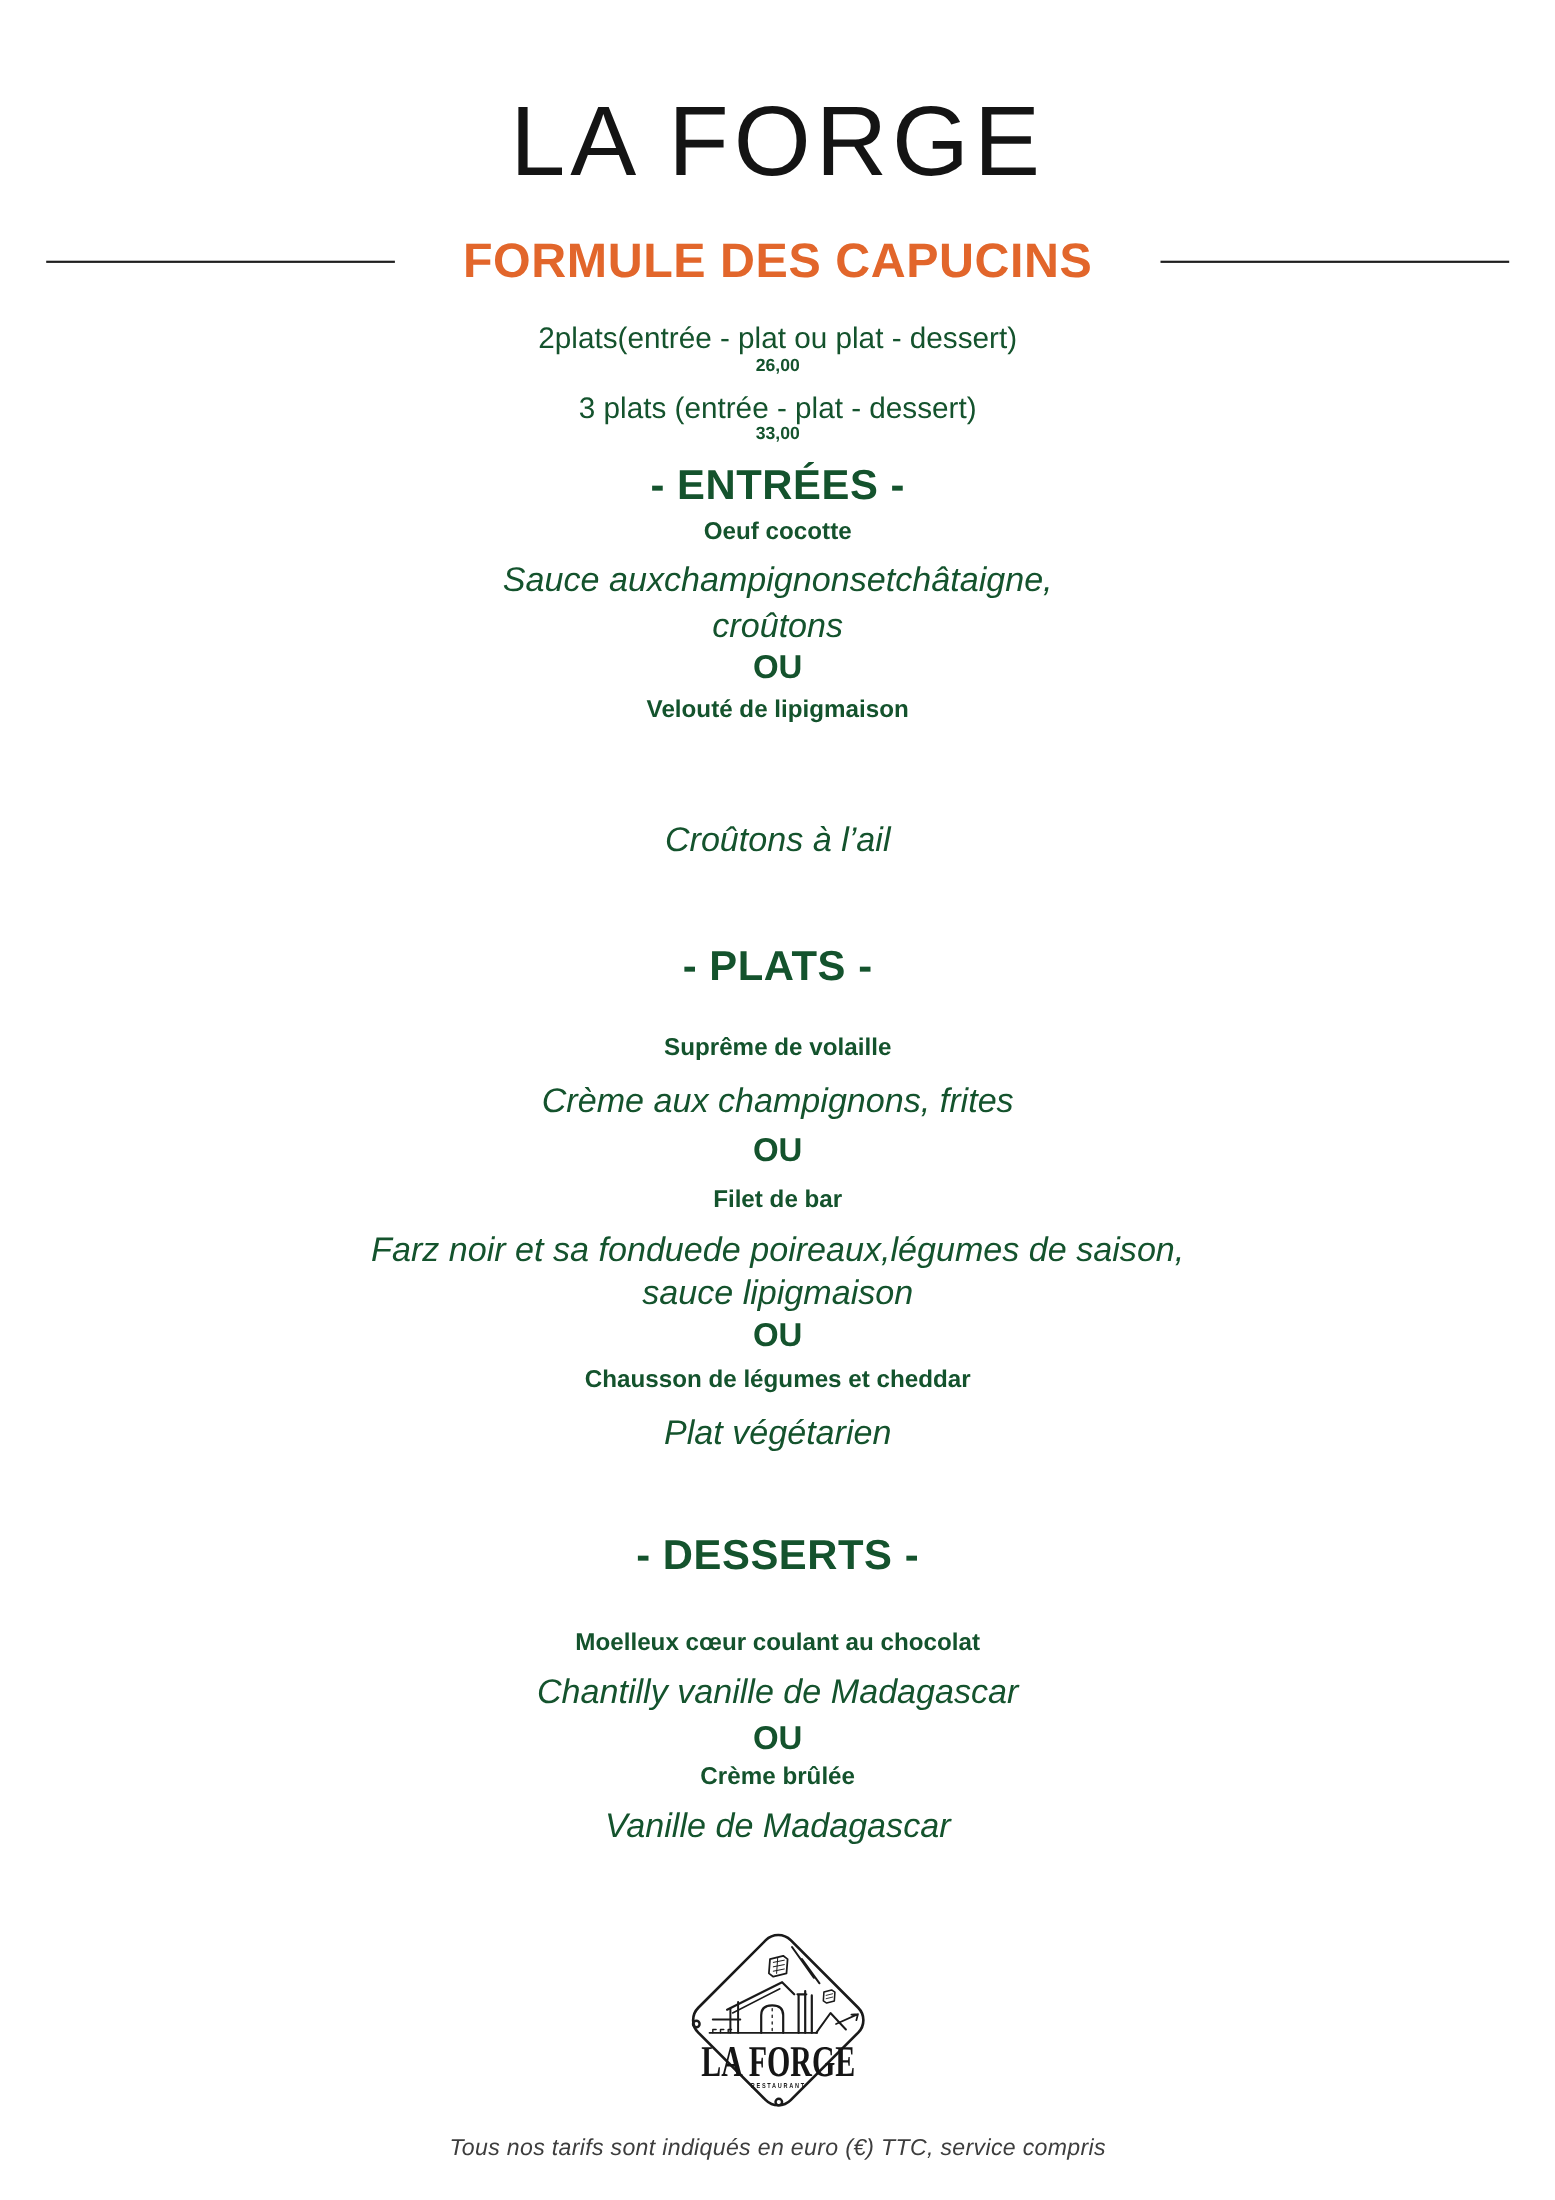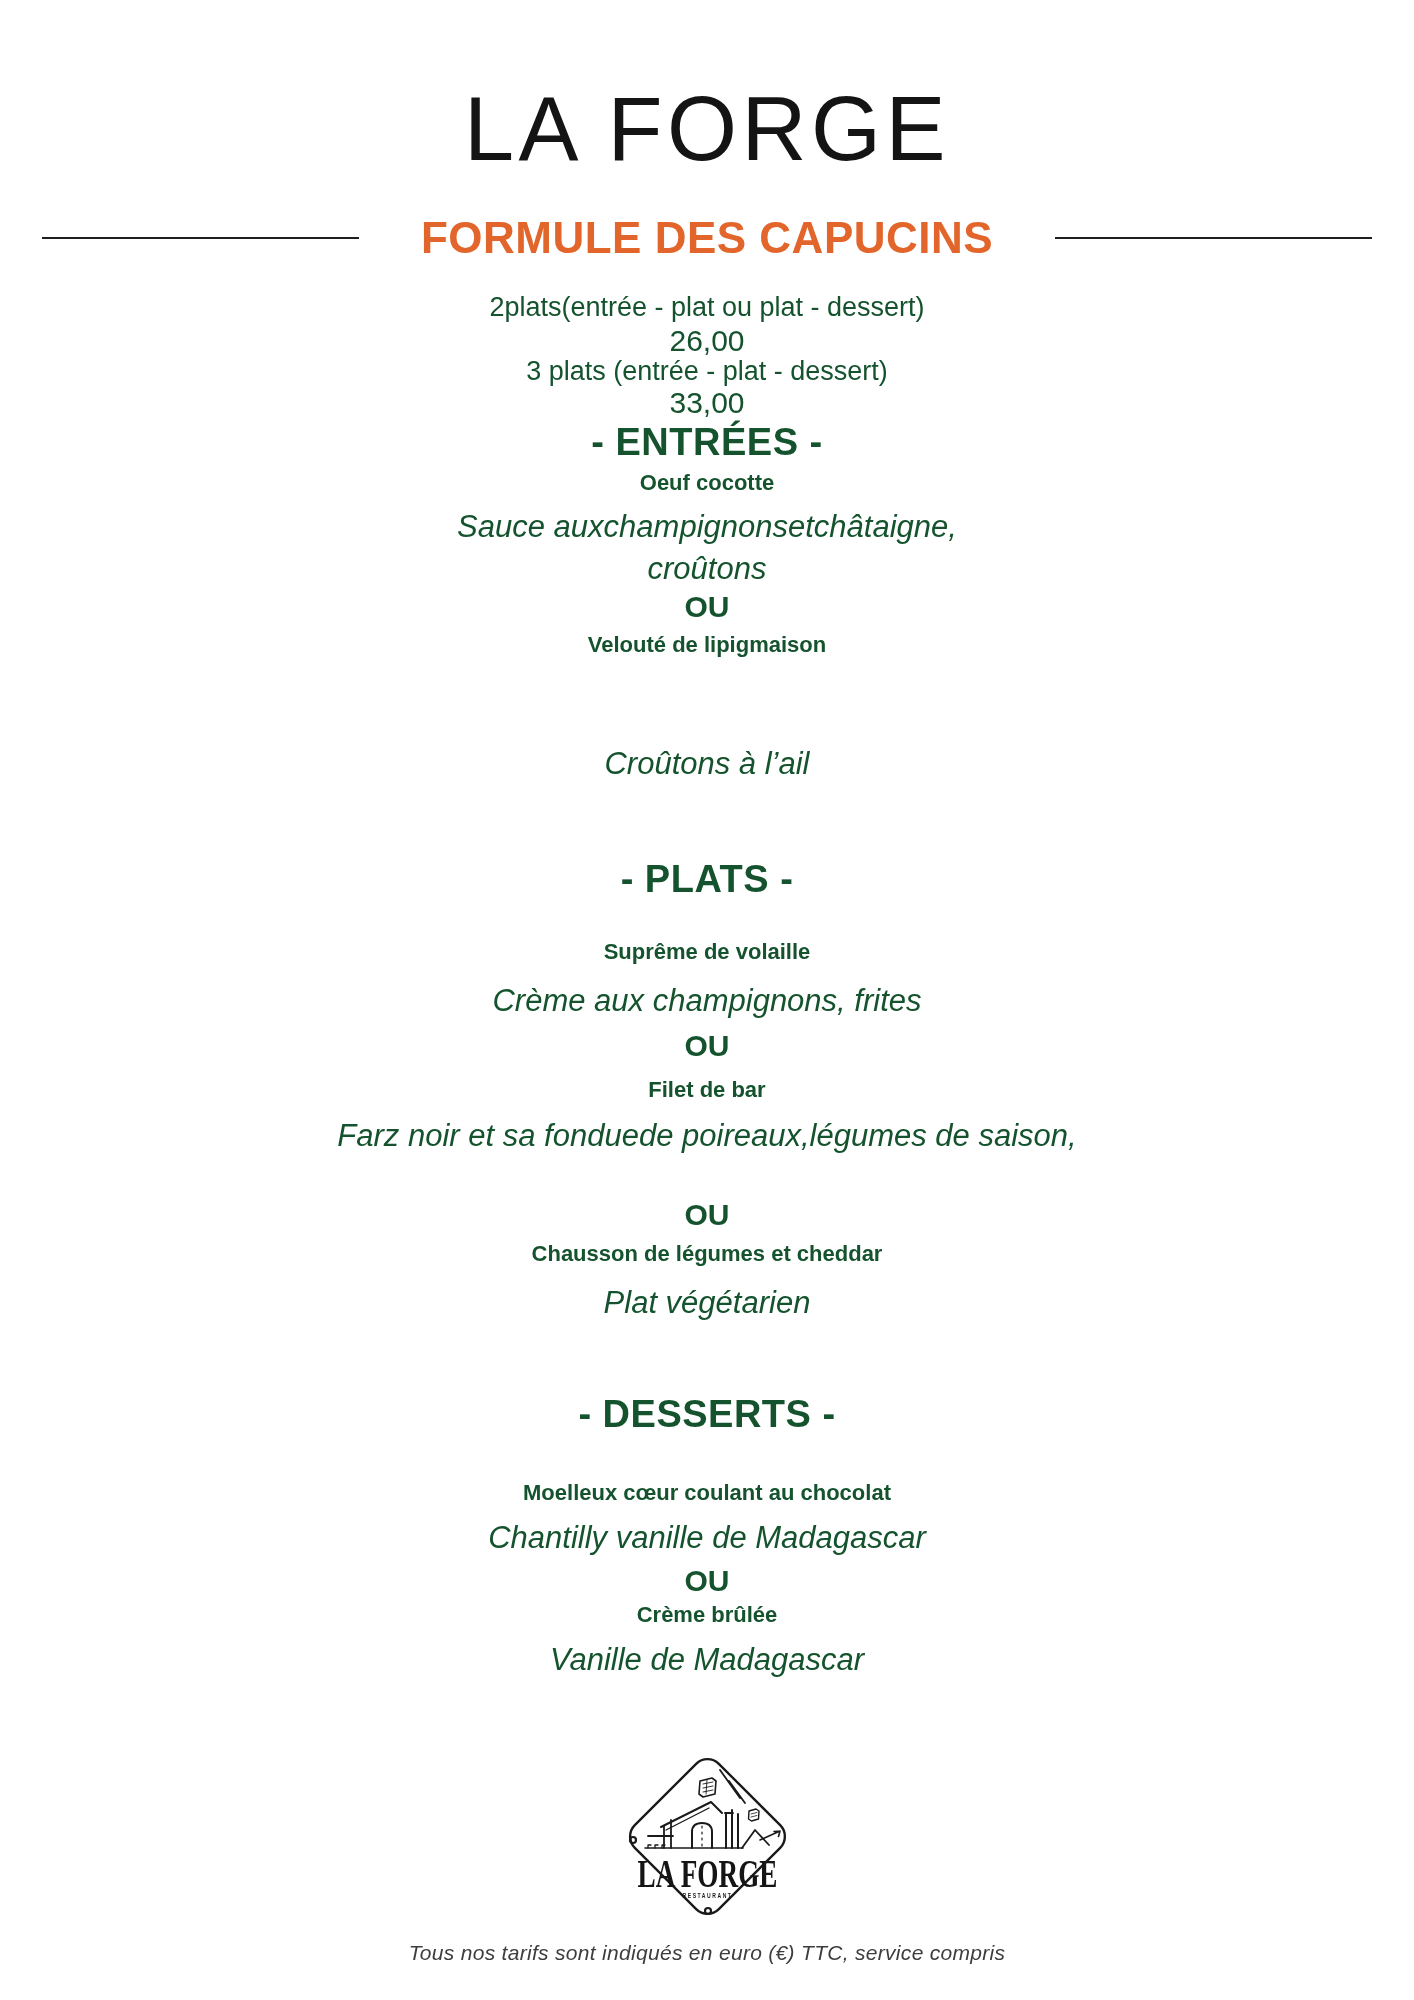--- a/index.html
+++ b/index.html
@@ -27,21 +27,21 @@
     font-size:44px; font-weight:bold; letter-spacing:0.5px;
     color:var(--accent, #E2662B); margin:0 62px; white-space:nowrap;
   }
 
   
   .ln {
     position:absolute; left:0; width:100%; text-align:center;
     line-height:1.2; color:#14532d; white-space:nowrap;
   }
   .fs27 { font-size:27px; }
-  .price { font-size:30px; font-weight:normal; }
+  .price { font-size:16px; font-weight:bold; }
   .sec  { font-size:38px; font-weight:bold; letter-spacing:0.5px; }
   .dish { font-size:22px; font-weight:bold; }
   .desc { font-size:31px; font-style:italic; }
   .ou   { font-size:30px; font-weight:bold; }
 
   
   .logo { position:absolute; top:1745px; left:calc(50% - 95px); width:190px; height:190px; }
   .logo svg { display:block; width:100%; height:100%; }
 
   
@@ -75,20 +75,21 @@
   <p class="ln ou" style="top:589px">OU</p>
   <p class="ln dish" style="top:632px">Velouté de lipigmaison</p>
   <p class="ln desc" style="top:745px">Croûtons à l’ail</p>
 
   <h3 class="ln sec" style="top:857px">- PLATS -</h3>
   <p class="ln dish" style="top:939px">Suprême de volaille</p>
   <p class="ln desc" style="top:982px">Crème aux champignons, frites</p>
   <p class="ln ou" style="top:1028px">OU</p>
   <p class="ln dish" style="top:1077px">Filet de bar</p>
   <p class="ln desc" style="top:1117px">Farz noir et sa fonduede poireaux,légumes de saison,</p>
+  <p class="ln desc" style="top:1156px">sauce lipigmaison</p>
   <p class="ln ou" style="top:1197px">OU</p>
   <p class="ln dish" style="top:1241px">Chausson de légumes et cheddar</p>
   <p class="ln desc" style="top:1284px">Plat végétarien</p>
 
   <h3 class="ln sec" style="top:1392px">- DESSERTS -</h3>
   <p class="ln dish" style="top:1480px">Moelleux cœur coulant au chocolat</p>
   <p class="ln desc" style="top:1519px">Chantilly vanille de Madagascar</p>
   <p class="ln ou" style="top:1563px">OU</p>
   <p class="ln dish" style="top:1602px">Crème brûlée</p>
   <p class="ln desc" style="top:1641px">Vanille de Madagascar</p>

